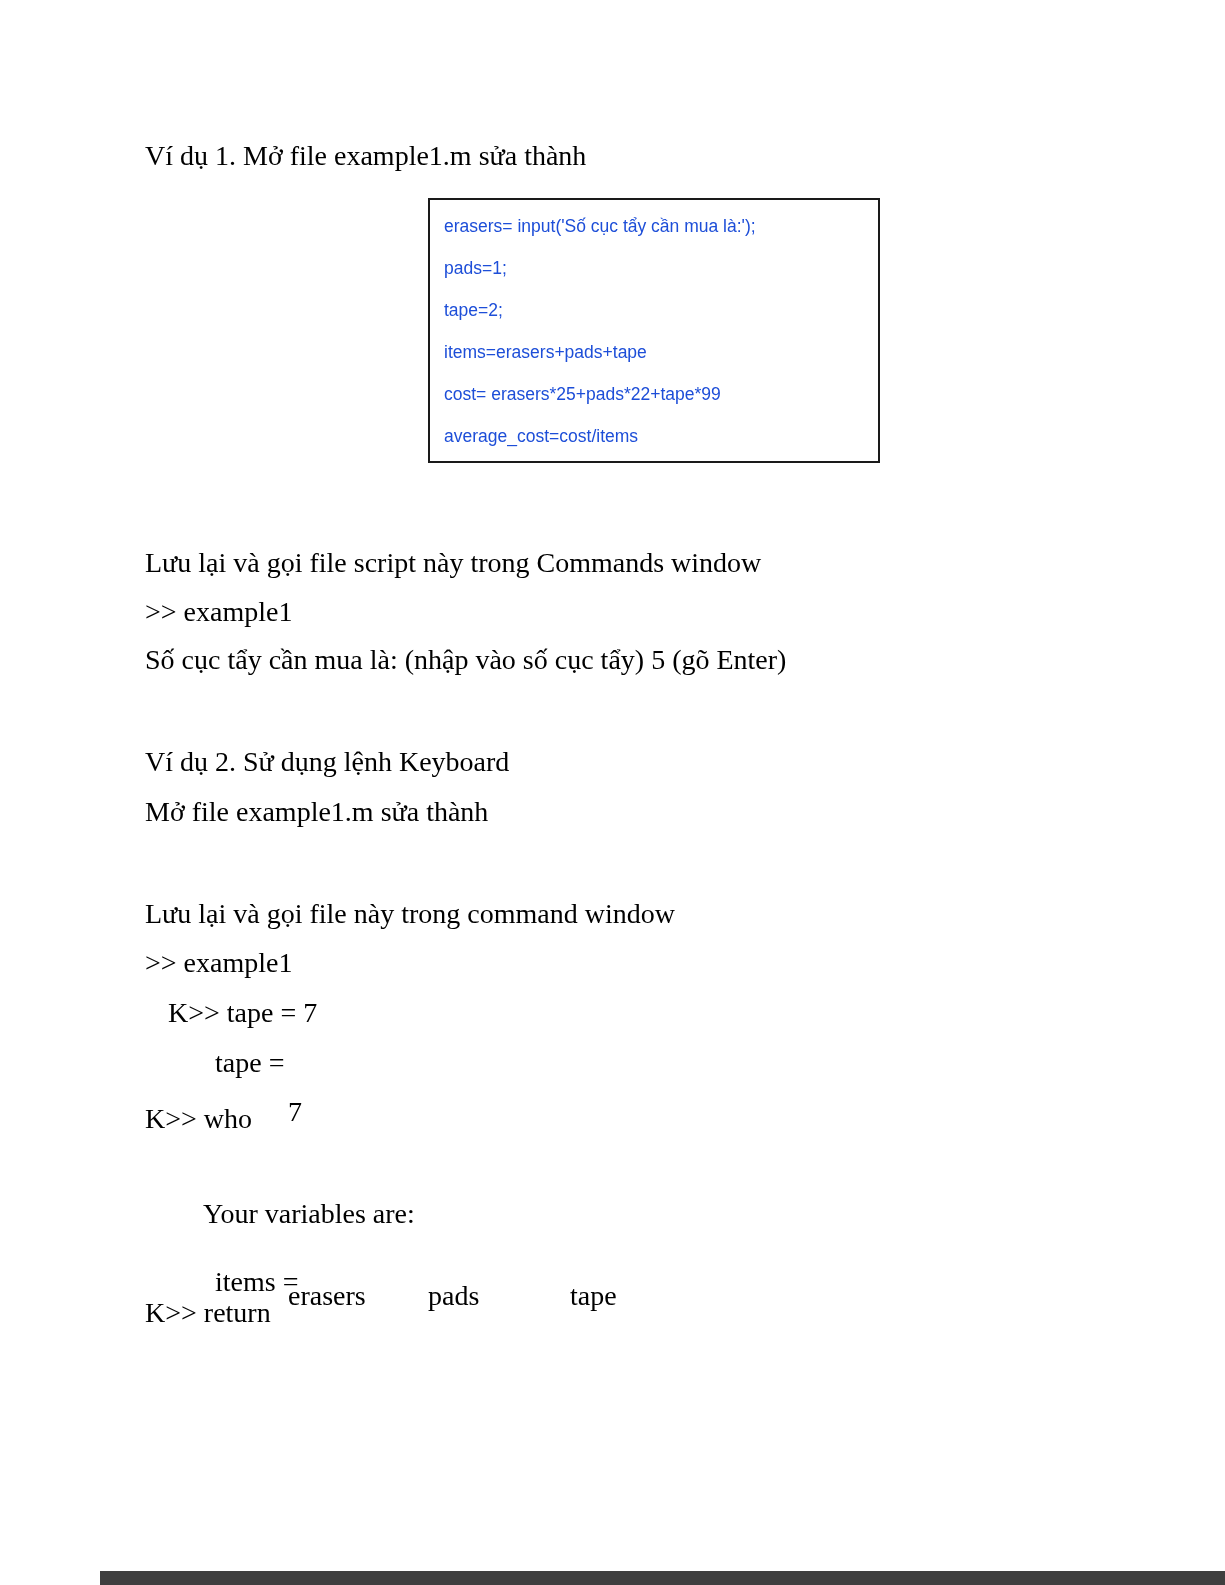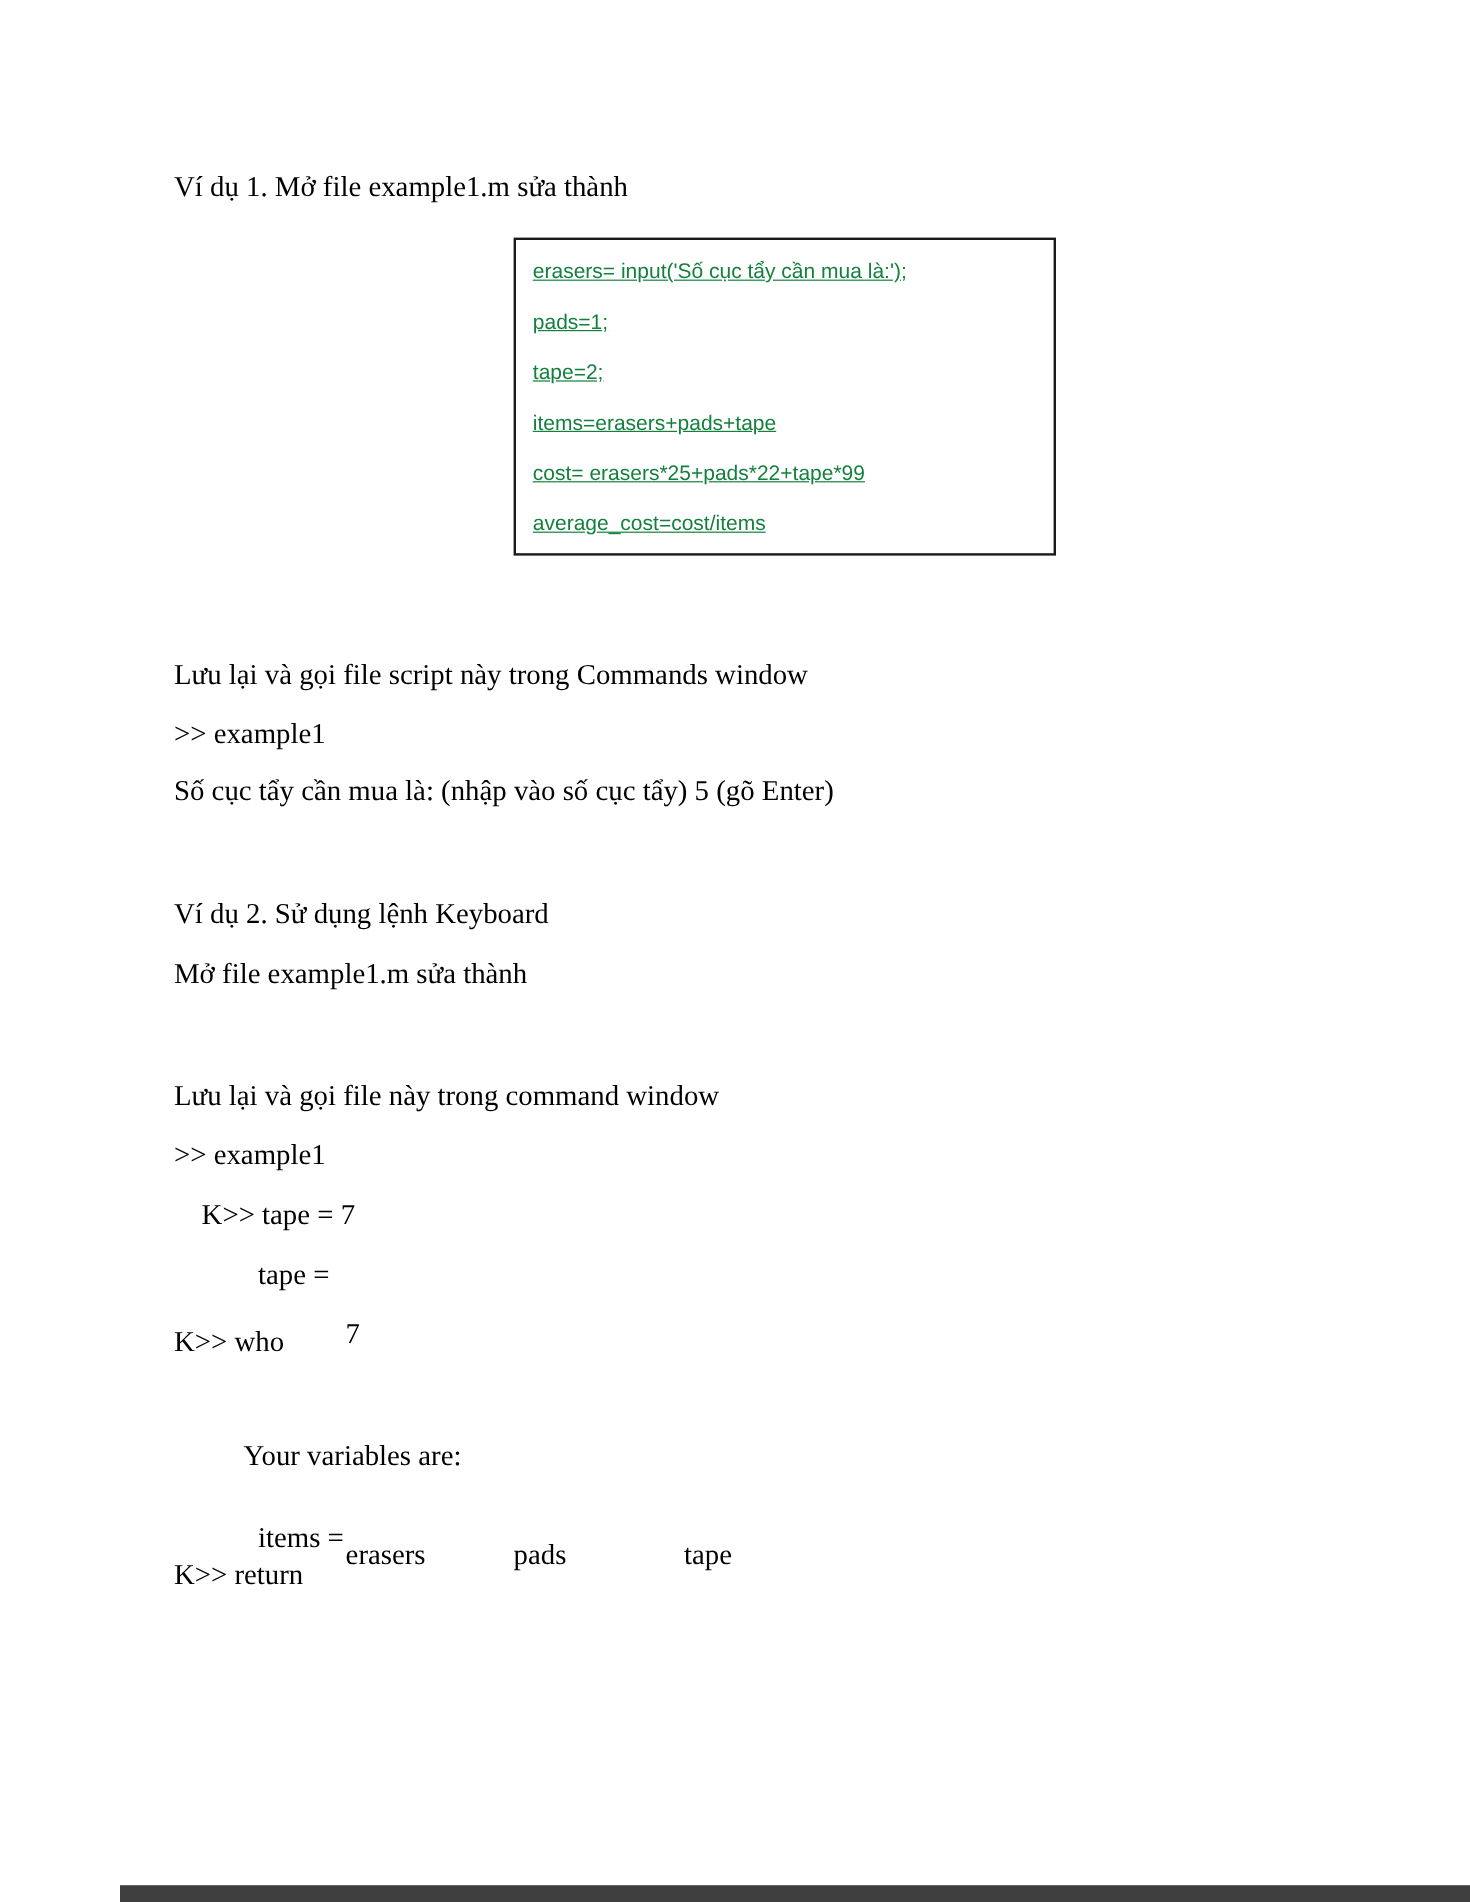--- a/index.html
+++ b/index.html
@@ -8,42 +8,41 @@
     position: relative;
     width: 1225px;
     height: 1585px;
     background: #ffffff;
     font-family: "Liberation Serif", "DejaVu Serif", serif;
     color: #000000;
     overflow: hidden;
   }
   .line {
     position: absolute;
-    font-size: 24px;
+    font-size: 28px;
     line-height: 30px;
     white-space: pre;
   }
   .code-box {
     position: absolute;
     left: 428px;
     top: 198px;
     width: 452px;
     height: 265px;
     border: 2px solid #1a1a1a;
     background: #ffffff;
     padding: 5px 14px;
     overflow: hidden;
   }
   .code-line {
     font-family: "Liberation Sans", "DejaVu Sans", sans-serif;
     font-size: 17.5px;
     line-height: 42px;
     white-space: pre;
-    color: #15803d;
-    text-decoration: underline;
+    color: #1d4ed8;
   }
   .vars-line { display: flex; margin-top: 32px; }
   .vars-line span { display: inline-block; }
   .var-col1 { width: 140px; }
   .var-col2 { width: 142px; }
   .footer-bar {
     position: absolute;
     left: 100px;
     right: 0;
     top: 1571px;

